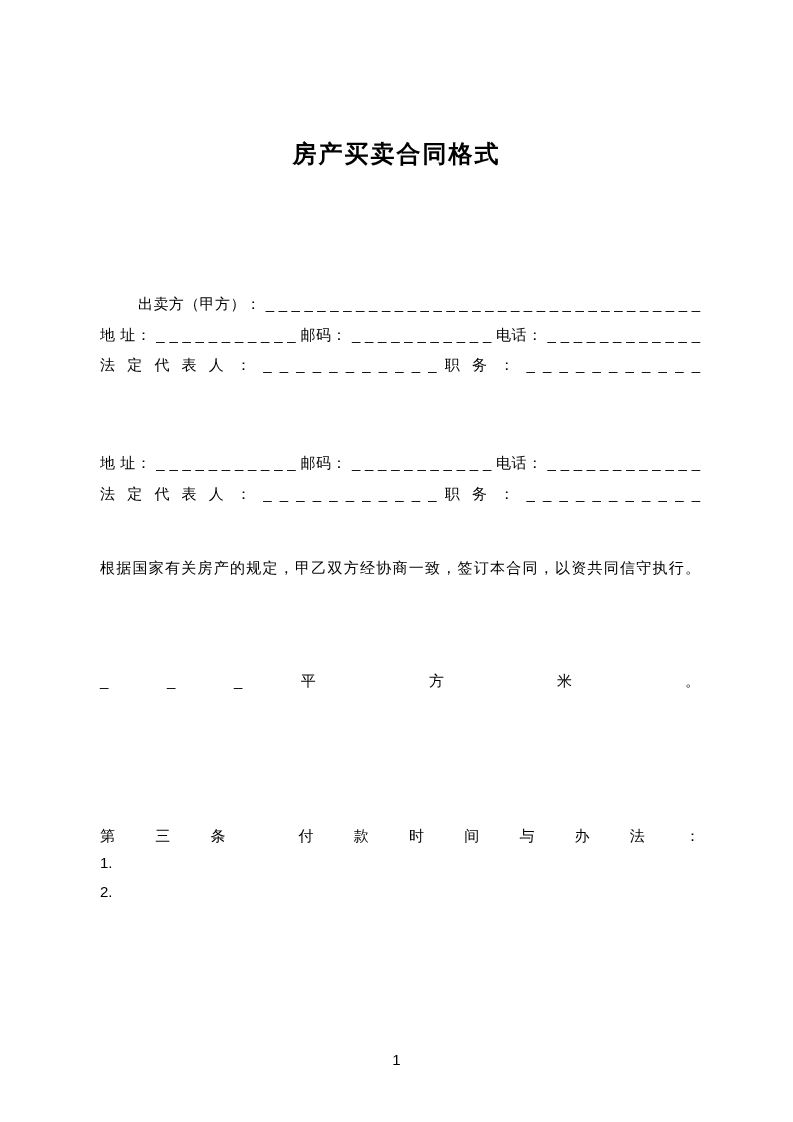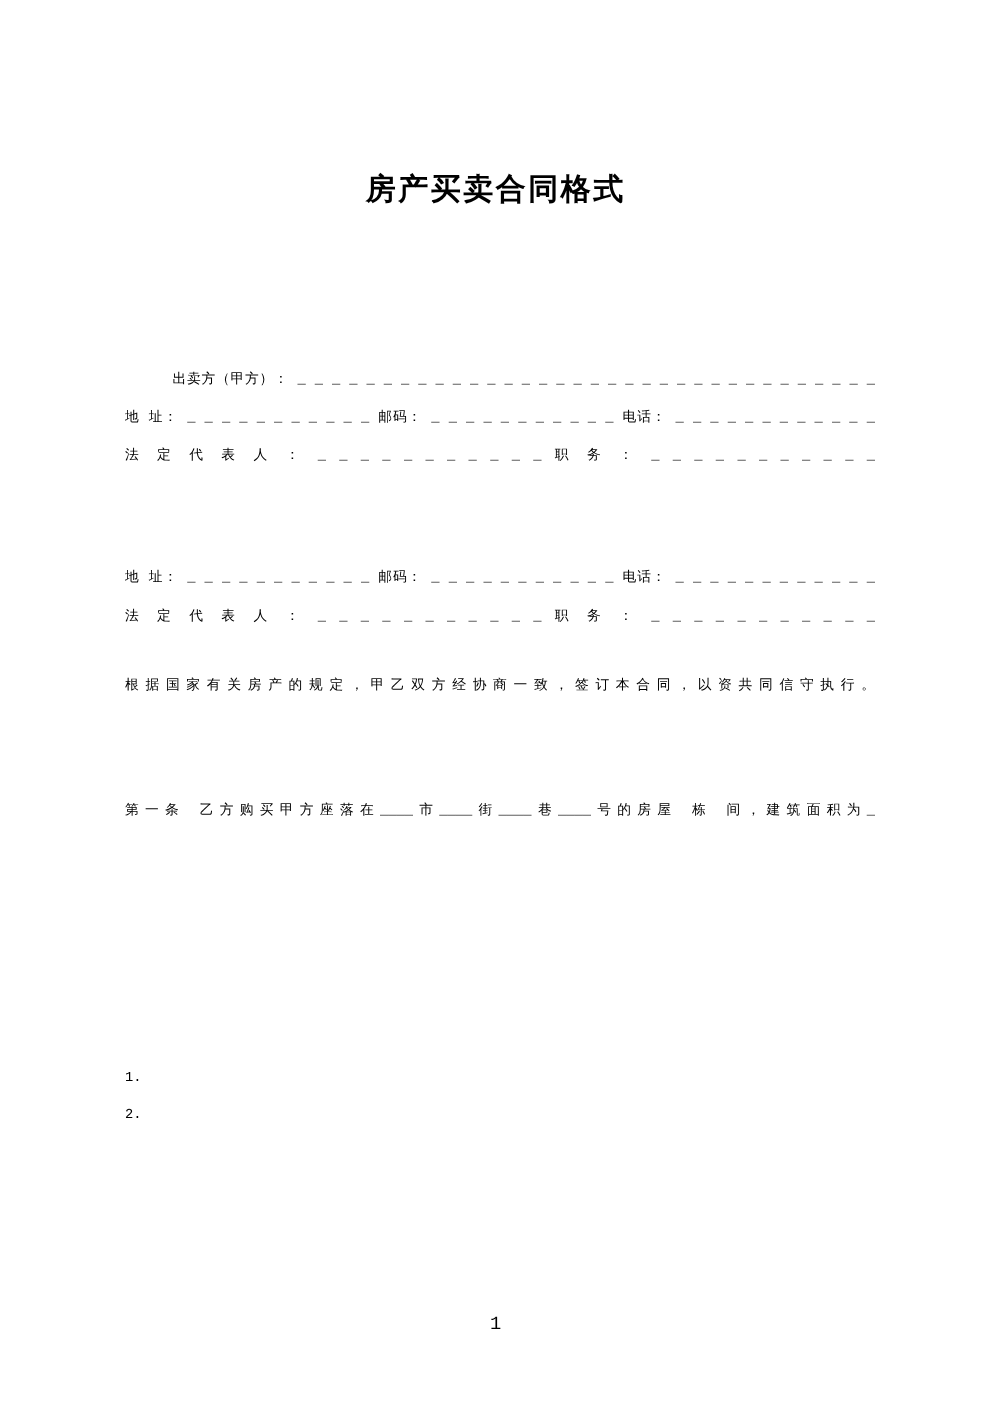--- a/index.html
+++ b/index.html
@@ -5,41 +5,41 @@
   html, body {
     margin: 0;
     padding: 0;
     background: #ffffff;
   }
   .page {
     position: relative;
     width: 793px;
     height: 1122px;
     background: #ffffff;
-    font-family: Liberation Mono, monospace;
+    font-family: Liberation Sans, sans-serif;
     color: #000000;
     overflow: hidden;
   }
   .doc-title {
     position: absolute;
     top: 137px;
     left: 0;
     width: 793px;
     margin: 0;
     text-align: center;
     font-size: 24px;
     font-weight: bold;
     letter-spacing: 2px;
     line-height: 34px;
   }
   .line {
     position: absolute;
     left: 100px;
     width: 600px;
-    font-size: 11px;
+    font-size: 15px;
     line-height: 20px;
     white-space: normal;
   }
   .just {
     text-align: justify;
     text-align-last: justify;
     text-justify: inter-character;
   }
   .pagenum {
     position: absolute;
@@ -57,24 +57,25 @@
 
   <h1 class="doc-title">房产买卖合同格式</h1>
 
   <div class="line just" style="top:294px; left:138px; width:562px;">出卖方（甲方）： _ _ _ _ _ _ _ _ _ _ _ _ _ _ _ _ _ _ _ _ _ _ _ _ _ _ _ _ _ _ _ _ _ _</div>
   <div class="line just" style="top:325px;">地 址： _ _ _ _ _ _ _ _ _ _ _ 邮码： _ _ _ _ _ _ _ _ _ _ _ 电话： _ _ _ _ _ _ _ _ _ _ _ _</div>
   <div class="line just" style="top:355px;">法 定 代 表 人 ： _ _ _ _ _ _ _ _ _ _ _ 职 务 ： _ _ _ _ _ _ _ _ _ _ _</div>
 
   <div class="line just" style="top:453px;">地 址： _ _ _ _ _ _ _ _ _ _ _ 邮码： _ _ _ _ _ _ _ _ _ _ _ 电话： _ _ _ _ _ _ _ _ _ _ _ _</div>
   <div class="line just" style="top:484px;">法 定 代 表 人 ： _ _ _ _ _ _ _ _ _ _ _ 职 务 ： _ _ _ _ _ _ _ _ _ _ _</div>
 
-  <div class="line just" style="top:539px;">根据国家有关房产的规定，甲乙双方经协商一致，签订本合同，以资共同信守执行。</div>
+  <div class="line just" style="top:558px;">根据国家有关房产的规定，甲乙双方经协商一致，签订本合同，以资共同信守执行。</div>
 
-  <div class="line just" style="top:639px;">第一条 乙方购买甲方座落在____市____街____巷____号的房屋 栋 间，建筑面积为_</div>
+  <div class="line just" style="top:671px;">_ _ _ 平 方 米 。</div>
 
 
+  <div class="line just" style="top:826px;">第 三 条　 付 款 时 间 与 办 法 ：</div>
   <div class="line" style="top:853px;">1.</div>
   <div class="line" style="top:882px;">2.</div>
 
 
   <div class="pagenum" style="top:1050px;">1</div>
 
 </div>
 
 </body></html>

